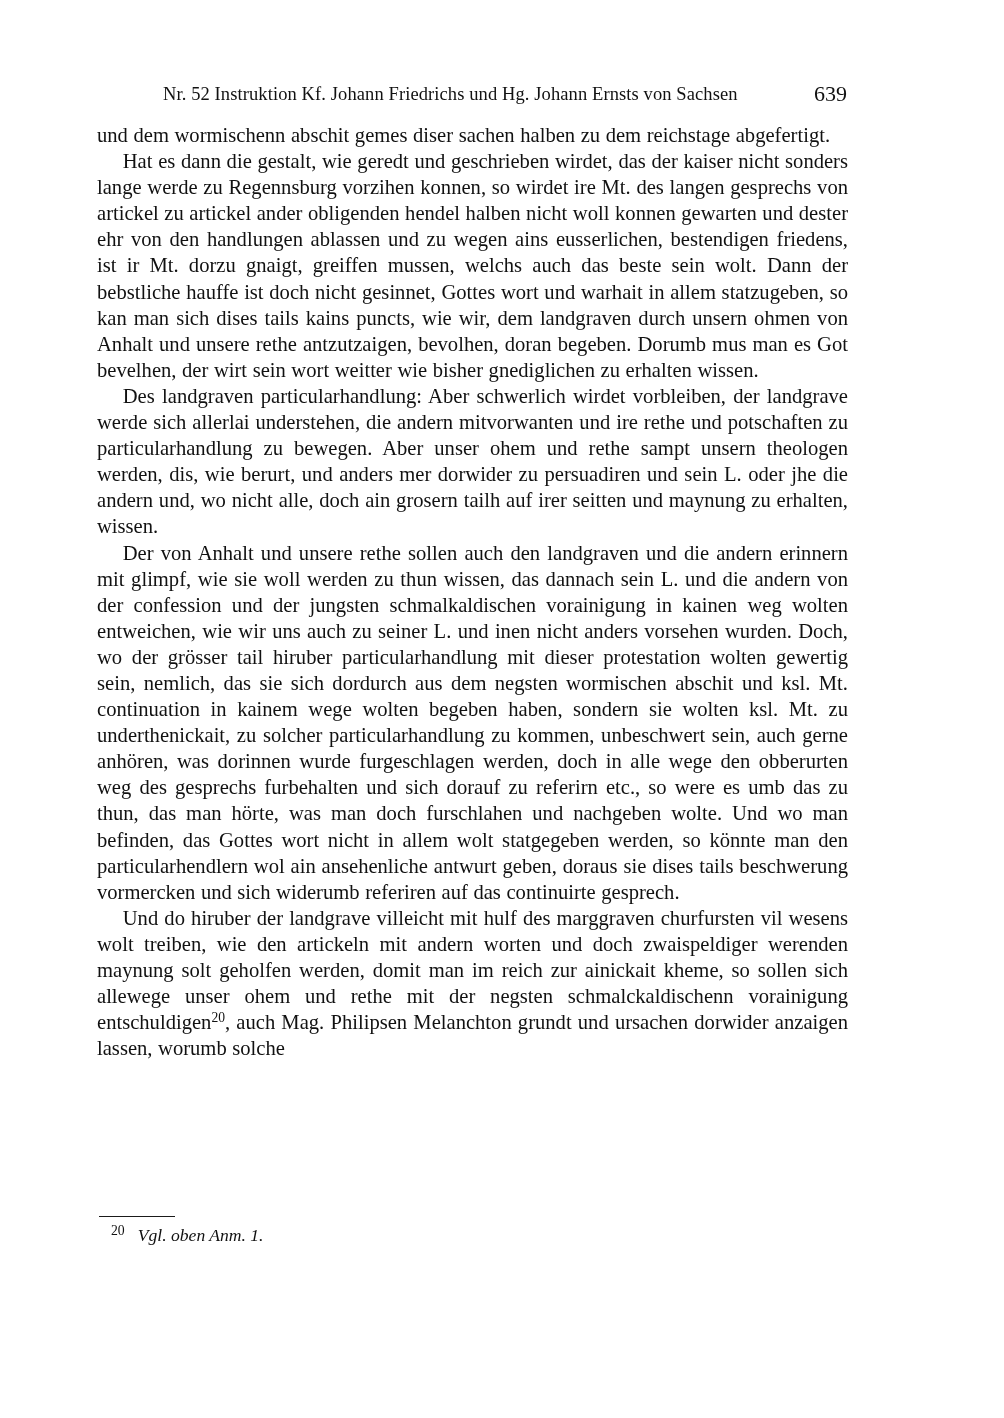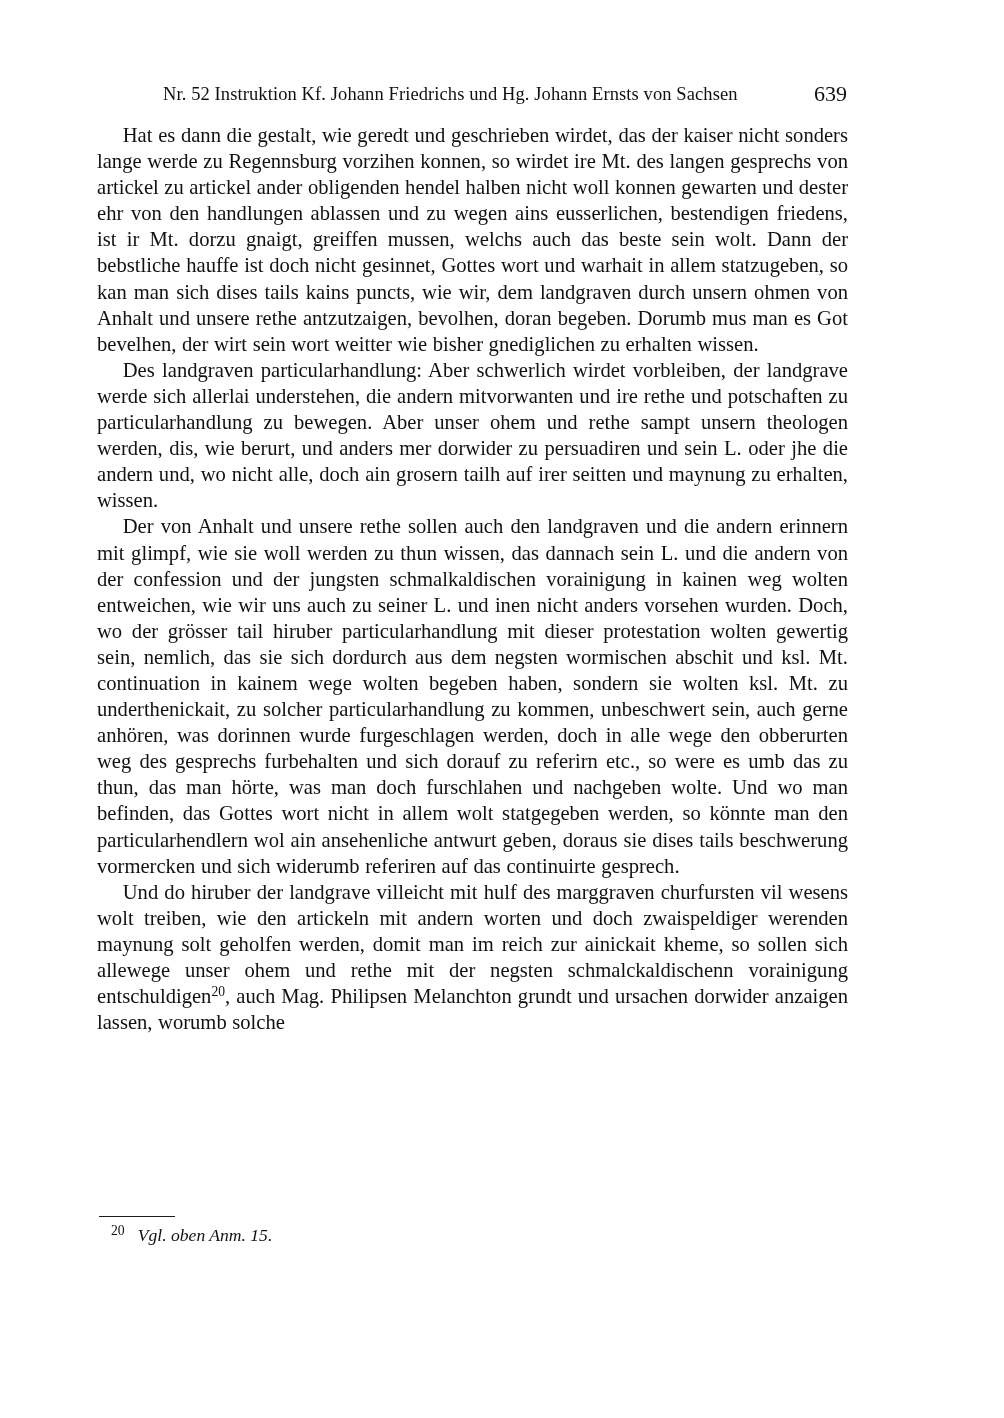--- a/index.html
+++ b/index.html
@@ -103,29 +103,30 @@
 
 <div class="page">
 
   <div class="running-head">
     <span class="running-head-title">Nr. 52 Instruktion Kf. Johann Friedrichs und Hg. Johann Ernsts von Sachsen</span>
     <span class="running-head-folio">639</span>
   </div>
 
   <div class="textblock">
 
+    <p class="para">und dem wormischenn abschit gemes diser sachen halben zu dem reichstage abgefertigt.</p>
 
     <p class="para indent">Hat es dann die gestalt, wie geredt und geschrieben wirdet, das der kaiser nicht sonders lange werde zu Regennsburg vorzihen konnen, so wirdet ire Mt. des langen gesprechs von artickel zu artickel ander obligenden hendel halben nicht woll konnen gewarten und dester ehr von den handlungen ablassen und zu wegen ains eusserlichen, bestendigen friedens, ist ir Mt. dorzu gnaigt, greiffen mussen, welchs auch das beste sein wolt. Dann der bebstliche hauffe ist doch nicht gesinnet, Gottes wort und warhait in allem statzugeben, so kan man sich dises tails kains puncts, wie wir, dem landgraven durch unsern ohmen von Anhalt und unsere rethe antzutzaigen, bevolhen, doran begeben. Dorumb mus man es Got bevelhen, der wirt sein wort weitter wie bisher gnediglichen zu erhalten wissen.</p>
 
     <p class="para indent">Des landgraven particularhandlung: Aber schwerlich wirdet vorbleiben, der landgrave werde sich allerlai understehen, die andern mitvorwanten und ire rethe und potschaften zu particularhandlung zu bewegen. Aber unser ohem und rethe sampt unsern theologen werden, dis, wie berurt, und anders mer dorwider zu persuadiren und sein L. oder jhe die andern und, wo nicht alle, doch ain grosern tailh auf irer seitten und maynung zu erhalten, wissen.</p>
 
     <p class="para indent">Der von Anhalt und unsere rethe sollen auch den landgraven und die andern erinnern mit glimpf, wie sie woll werden zu thun wissen, das dannach sein L. und die andern von der confession und der jungsten schmalkaldischen vorainigung in kainen weg wolten entweichen, wie wir uns auch zu seiner L. und inen nicht anders vorsehen wurden. Doch, wo der grösser tail hiruber particularhandlung mit dieser protestation wolten gewertig sein, nemlich, das sie sich dordurch aus dem negsten wormischen abschit und ksl. Mt. continuation in kainem wege wolten begeben haben, sondern sie wolten ksl. Mt. zu underthenickait, zu solcher particularhandlung zu kommen, unbeschwert sein, auch gerne anhören, was dorinnen wurde furgeschlagen werden, doch in alle wege den obberurten weg des gesprechs furbehalten und sich dorauf zu referirn etc., so were es umb das zu thun, das man hörte, was man doch furschlahen und nachgeben wolte. Und wo man befinden, das Gottes wort nicht in allem wolt statgegeben werden, so könnte man den particularhendlern wol ain ansehenliche antwurt geben, doraus sie dises tails beschwerung vormercken und sich widerumb referiren auf das continuirte gesprech.</p>
 
     <p class="para indent"><span>Und do hiruber der landgrave villeicht mit hulf des marggraven churfursten vil wesens wolt treiben, wie den artickeln mit andern worten und doch zwaispeldiger werenden maynung solt geholfen werden, domit man im reich zur ainickait kheme, so sollen sich allewege unser ohem und rethe mit der negsten schmalckaldischenn vorainigung entschuldigen</span><sup class="fn-ref">20</sup><span>, auch Mag. Philipsen Melanchton grundt und ursachen dorwider anzaigen lassen, worumb solche</span></p>
 
   </div>
 
   <div class="footnotes">
     <div class="footnote-rule"></div>
-    <p class="footnote"><span class="footnote-num">20</span><span class="footnote-text">Vgl. oben Anm. 15.</span></p>
+    <p class="footnote"><span class="footnote-num">20</span><span class="footnote-text">Vgl. oben Anm. 1.</span></p>
   </div>
 
 </div>
 
 </body></html>

